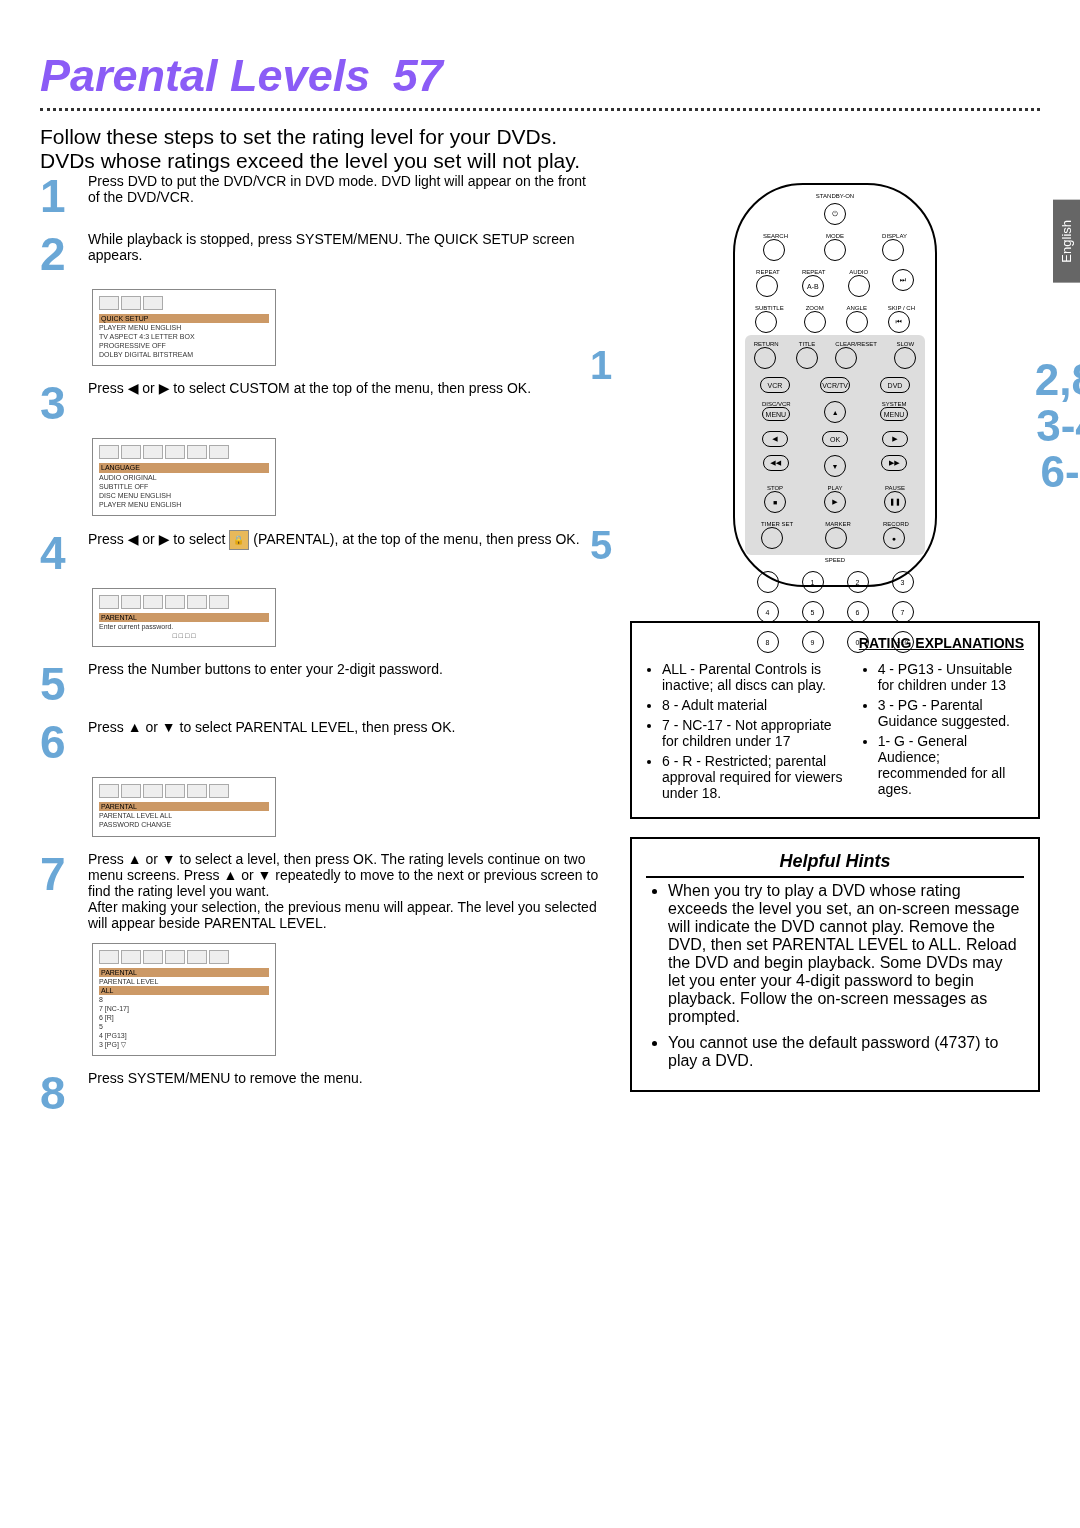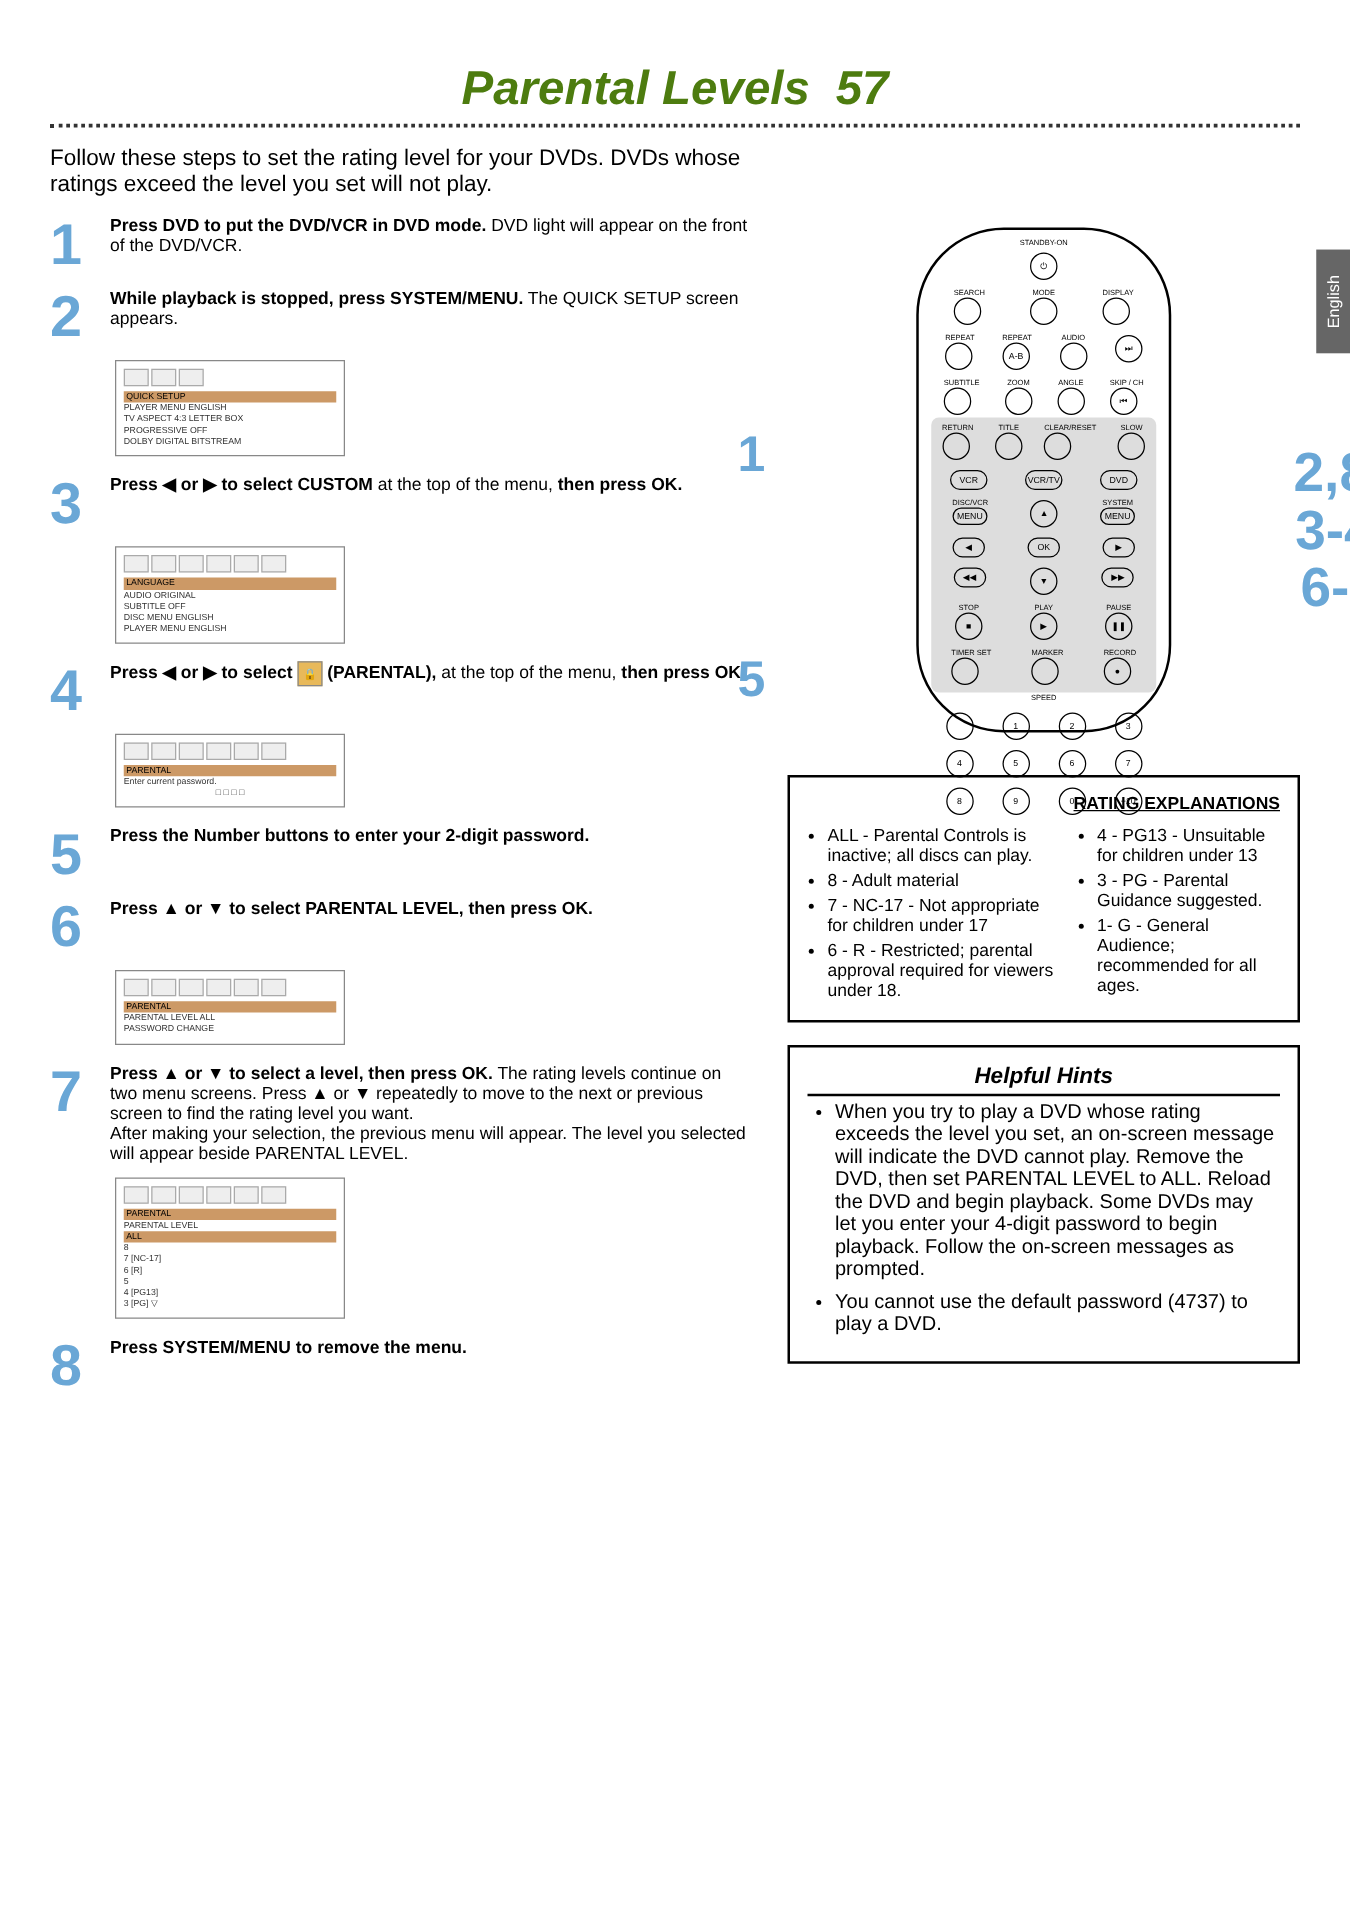--- a/index.html
+++ b/index.html
@@ -1,28 +1,28 @@
 <!DOCTYPE html>
 <html><head>
 <meta charset="utf-8">
 <style>
 body{margin:0;font-family:Arial,Helvetica,sans-serif;background:#fff;color:#000}
 .page{width:1080px;height:1528px;margin:0 auto;position:relative;box-sizing:border-box;padding:50px 40px}
 .header-line{font-size:14px;color:#333;margin-bottom:40px}
-.title-row{text-align:center;font-style:italic;font-weight:bold;font-size:38px;color:#4d7c0f;border-bottom:3px dotted #333;padding-bottom:6px;margin-bottom:14px}
+.title-row{text-align:left;font-style:italic;font-weight:bold;font-size:45px;color:#8b5cf6;border-bottom:3px dotted #333;padding-bottom:6px;margin-bottom:14px}
 .title-row .pg{font-weight:bold}
 .lang-tab{position:absolute;right:0;top:200px;background:#666;color:#fff;font-size:13px;padding:20px 6px;writing-mode:vertical-rl;transform:rotate(180deg);text-align:center}
-.intro{font-size:18px;max-width:560px;margin-bottom:14px}
+.intro{font-size:21px;max-width:560px;}
 .cols{display:flex;gap:12px}
 .left{width:560px}
 .right{width:410px;margin-left:auto}
 .step{display:flex;gap:10px;margin-bottom:12px}
 .num{font-size:46px;font-weight:bold;color:#6aa7d6;line-height:1;width:38px;flex-shrink:0}
 .step .body{font-size:14px;flex:1}
-.step .body b{font-weight:bold}
+.step .body b{font-weight:normal}
 .osd{border:1px solid #888;width:170px;padding:6px;margin:8px 0 14px 52px;font-size:7px;color:#333;line-height:1.3}
 .osd .tabbar{display:flex;gap:2px;margin-bottom:4px}
 .osd .tab{width:18px;height:12px;background:#eee;border:1px solid #aaa}
 .osd .hl{background:#c96;color:#000;padding:0 2px}
 .remote-box{position:relative;margin-top:10px;height:420px}
 .remote{border:2px solid #000;border-radius:70px;width:200px;height:400px;margin:0 auto;position:relative;background:#fff}
 .remote .row{display:flex;justify-content:space-around;padding:4px 10px}
 .remote .btn{width:20px;height:20px;border:1px solid #000;border-radius:50%;font-size:7px;display:flex;align-items:center;justify-content:center}
 .remote .lbl{font-size:6px;text-align:center}
 .remote .shade{position:absolute;background:#ddd;border-radius:6px}

